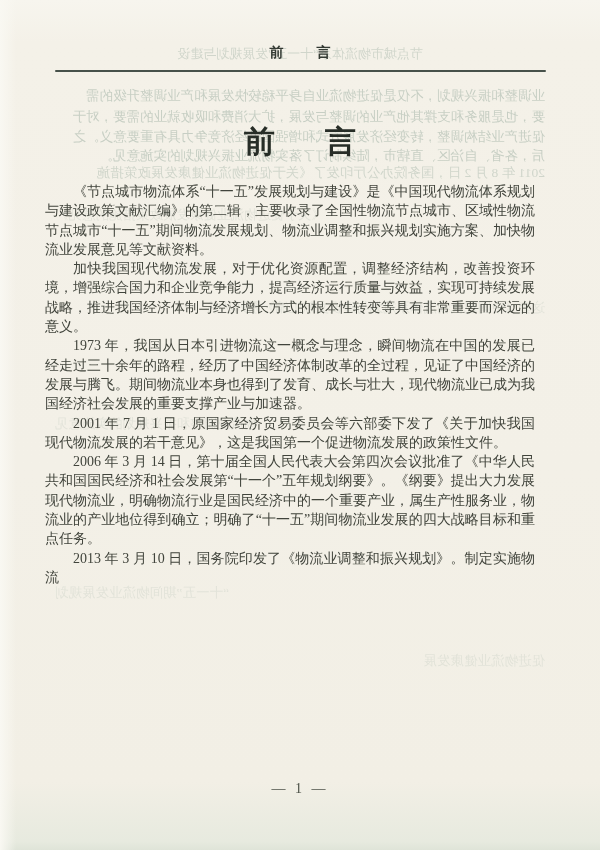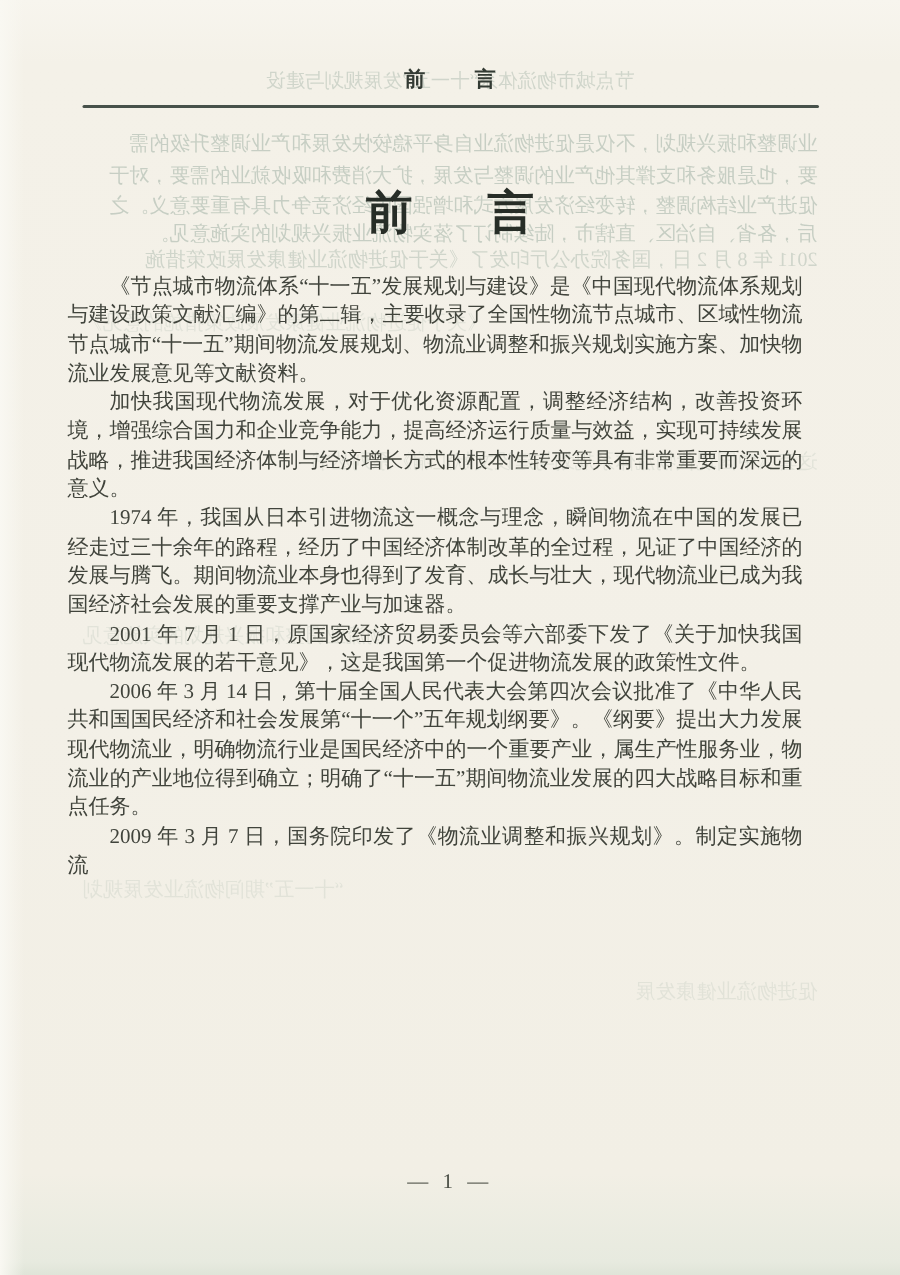--- a/index.html
+++ b/index.html
@@ -78,21 +78,21 @@
   </div>
 
   <div class="running-head">前言</div>
   <div class="head-rule"></div>
 
   <h1 class="title">前言</h1>
 
   <div class="doc-body">
     <p class="para">《节点城市物流体系“十一五”发展规划与建设》是《中国现代物流体系规划与建设政策文献汇编》的第二辑，主要收录了全国性物流节点城市、区域性物流节点城市“十一五”期间物流发展规划、物流业调整和振兴规划实施方案、加快物流业发展意见等文献资料。</p>
     <p class="para">加快我国现代物流发展，对于优化资源配置，调整经济结构，改善投资环境，增强综合国力和企业竞争能力，提高经济运行质量与效益，实现可持续发展战略，推进我国经济体制与经济增长方式的根本性转变等具有非常重要而深远的意义。</p>
-    <p class="para">1974 年，我国从日本引进物流这一概念与理念，瞬间物流在中国的发展已经走过三十余年的路程，经历了中国经济体制改革的全过程，见证了中国经济的发展与腾飞。期间物流业本身也得到了发育、成长与壮大，现代物流业已成为我国经济社会发展的重要支撑产业与加速器。</p>
+    <p class="para">1973 年，我国从日本引进物流这一概念与理念，瞬间物流在中国的发展已经走过三十余年的路程，经历了中国经济体制改革的全过程，见证了中国经济的发展与腾飞。期间物流业本身也得到了发育、成长与壮大，现代物流业已成为我国经济社会发展的重要支撑产业与加速器。</p>
     <p class="para">2001 年 7 月 1 日，原国家经济贸易委员会等六部委下发了《关于加快我国现代物流发展的若干意见》，这是我国第一个促进物流发展的政策性文件。</p>
     <p class="para">2006 年 3 月 14 日，第十届全国人民代表大会第四次会议批准了《中华人民共和国国民经济和社会发展第“十一个”五年规划纲要》。《纲要》提出大力发展现代物流业，明确物流行业是国民经济中的一个重要产业，属生产性服务业，物流业的产业地位得到确立；明确了“十一五”期间物流业发展的四大战略目标和重点任务。</p>
-    <p class="para">2009 年 3 月 7 日，国务院印发了《物流业调整和振兴规划》。制定实施物流</p>
+    <p class="para">2013 年 3 月 10 日，国务院印发了《物流业调整和振兴规划》。制定实施物流</p>
   </div>
 
   <div class="page-number">— 1 —</div>
 
 </div>
 
 </body></html>

